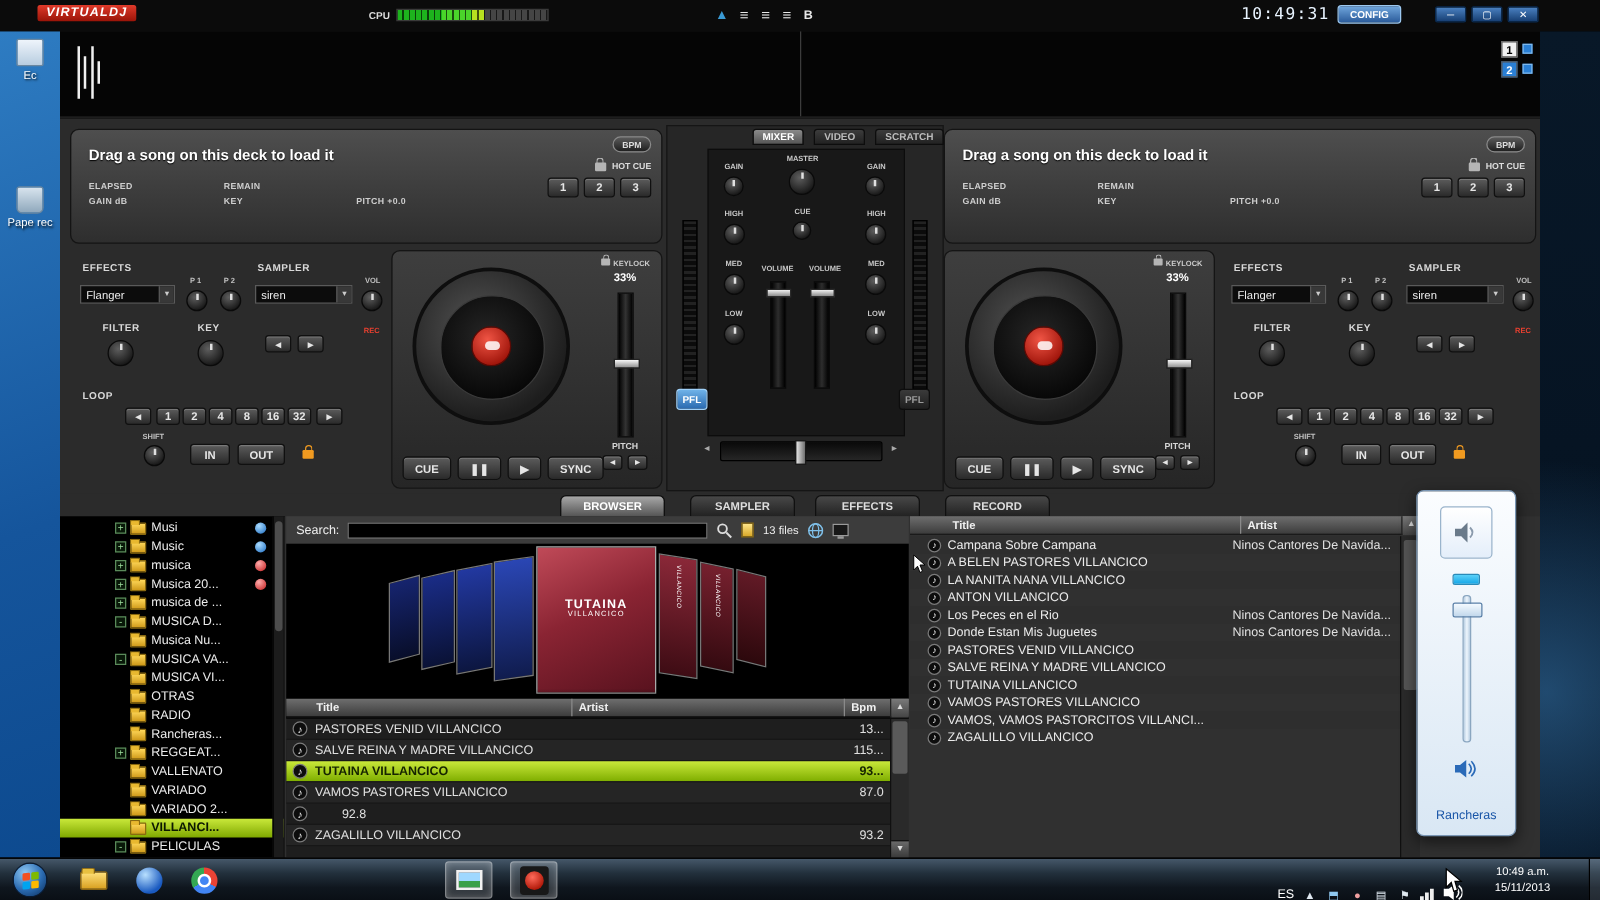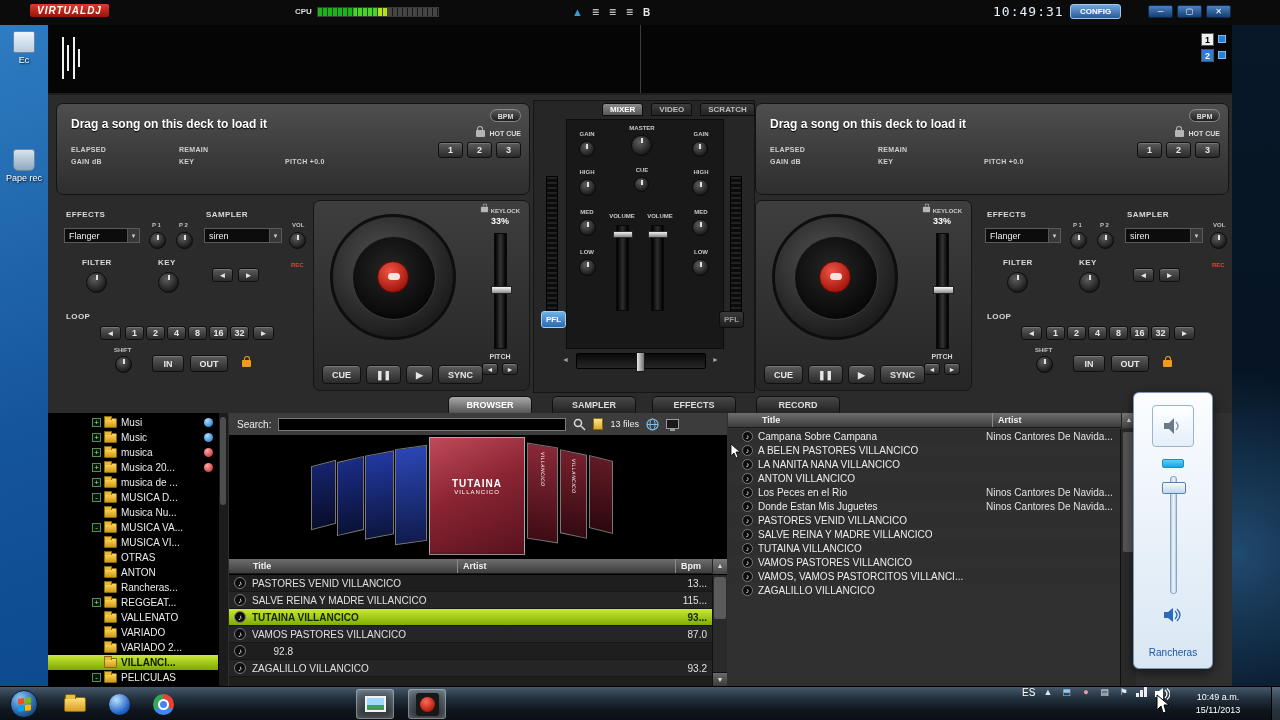--- a/index.html
+++ b/index.html
@@ -12,21 +12,21 @@
   #desktop-right { position:absolute; left:1232px; top:25px; width:48px; height:661px;
     background:radial-gradient(circle at 10% 80%, rgba(60,130,190,.5), transparent 35%), linear-gradient(#081828,#04101e); }
   .dt-icon { position:absolute; left:2px; width:44px; text-align:center; color:#fff; font-size:9px; text-shadow:1px 1px 2px #000; }
   .dt-glyph { width:22px; height:22px; margin:0 auto 2px; background:linear-gradient(#eef4fb,#b8cde0); border:1px solid #6a87a0; border-radius:2px; }
   .dt-glyph.bin { background:linear-gradient(#d8e4ee,#8fa8bc); border-radius:3px 3px 5px 5px; }
 
   
   #titlebar { position:absolute; left:0; top:0; width:1280px; height:25px; background:#0b0b0b; z-index:10; }
   #logo { position:absolute; left:30px; top:4px; padding:1px 7px; background:linear-gradient(#e03a2a,#9a1408);
     color:#fff; font-size:10px; font-weight:bold; font-style:italic; letter-spacing:1px; border-radius:2px; }
-  #cpu-wrap { position:absolute; left:295px; top:7px; display:flex; gap:5px; }
+  #cpu-wrap { position:absolute; left:295px; top:7px; display:flex; align-items:center; gap:5px; }
   #cpu-label { font-size:8px; font-weight:bold; color:#ddd; }
   #cpu-meter { width:122px; height:10px; border:1px solid #3a3a3a;
     background-image:repeating-linear-gradient(90deg, transparent 0 4px, rgba(0,0,0,.65) 4px 5px),
       linear-gradient(90deg,#1db31d 0 30%,#4ad42a 30% 50%,#b8e020 50% 58%,#454545 58%); }
   #tb-center { position:absolute; left:572px; top:5px; display:flex; align-items:center; gap:9px; }
   .tb-tri { color:#3a9ad4; font-size:11px; }
   .tb-bars { color:#e8e8e8; font-size:12px; letter-spacing:1px; }
   .tb-b { color:#e8e8e8; font-size:10px; font-weight:bold; }
   #tb-clock { position:absolute; left:993px; top:4px; font-family:"DejaVu Sans Mono",monospace;
     font-size:13px; color:#e9f4ff; letter-spacing:1px; }
@@ -244,21 +244,21 @@
     border:1px solid #8a6410; border-bottom:none; border-radius:2px 2px 0 0; }
   .wmp { width:21px; height:21px; border-radius:50%; background:radial-gradient(circle at 35% 28%, #b8e0ff, #1a5ac0 70%); }
   .chrome { width:21px; height:21px; border-radius:50%; position:relative;
     background:conic-gradient(#ea4335 0 33%, #4285f4 33% 66%, #34a853 66% 100%); }
   .chrome::after { content:""; position:absolute; left:5px; top:5px; width:7px; height:7px;
     background:#4285f4; border:2px solid #fff; border-radius:50%; }
   .photo-ic { width:21px; height:16px; background:linear-gradient(#9fd8ff 0 55%, #3aa04a 55%); border:2px solid #f2f2f2; }
   .vdj-ic { width:23px; height:23px; border-radius:3px; background:#181818; position:relative; }
   .vdj-ic::after { content:""; position:absolute; left:4px; top:4px; width:15px; height:15px; border-radius:50%;
     background:radial-gradient(circle at 40% 32%, #ff6a5a, #b01808 75%); }
-  #tray { position:absolute; left:1022px; top:0; height:34px; display:flex; align-items:flex-start; gap:6px; }
+  #tray { position:absolute; left:1022px; top:0; height:34px; display:flex; align-items:flex-end; gap:6px; }
   #tray-lang { font-size:10px; color:#fff; }
   .tray-ic { font-size:9px; color:#dfe8f0; width:13px; text-align:center; }
   .net-ic { width:12px; height:10px; background-repeat:no-repeat;
     background-image:linear-gradient(#eee,#eee),linear-gradient(#eee,#eee),linear-gradient(#eee,#eee);
     background-size:3px 4px,3px 7px,3px 10px; background-position:0px 6px,4px 3px,8px 0px; }
   #tb-clockblock { position:absolute; left:1186px; top:4px; width:64px; text-align:center; color:#fff; font-size:9px; line-height:1.4; }
   #show-desktop { position:absolute; right:0; top:0; width:9px; height:34px; background:rgba(200,220,240,.14); border-left:1px solid #000; }
 </style>
 </head>
 <body>
@@ -606,21 +606,21 @@
               <span>MUSICA VI...</span>
             </div>
             <div class="tree-row">
               <span class="exp hid"></span>
               <span class="folder-ic"></span>
               <span>OTRAS</span>
             </div>
             <div class="tree-row">
               <span class="exp hid"></span>
               <span class="folder-ic"></span>
-              <span>ANTON</span>
+              <span>RADIO</span>
             </div>
             <div class="tree-row">
               <span class="exp hid"></span>
               <span class="folder-ic"></span>
               <span>Rancheras...</span>
             </div>
             <div class="tree-row">
               <span class="exp">+</span>
               <span class="folder-ic"></span>
               <span>REGGEAT...</span>

